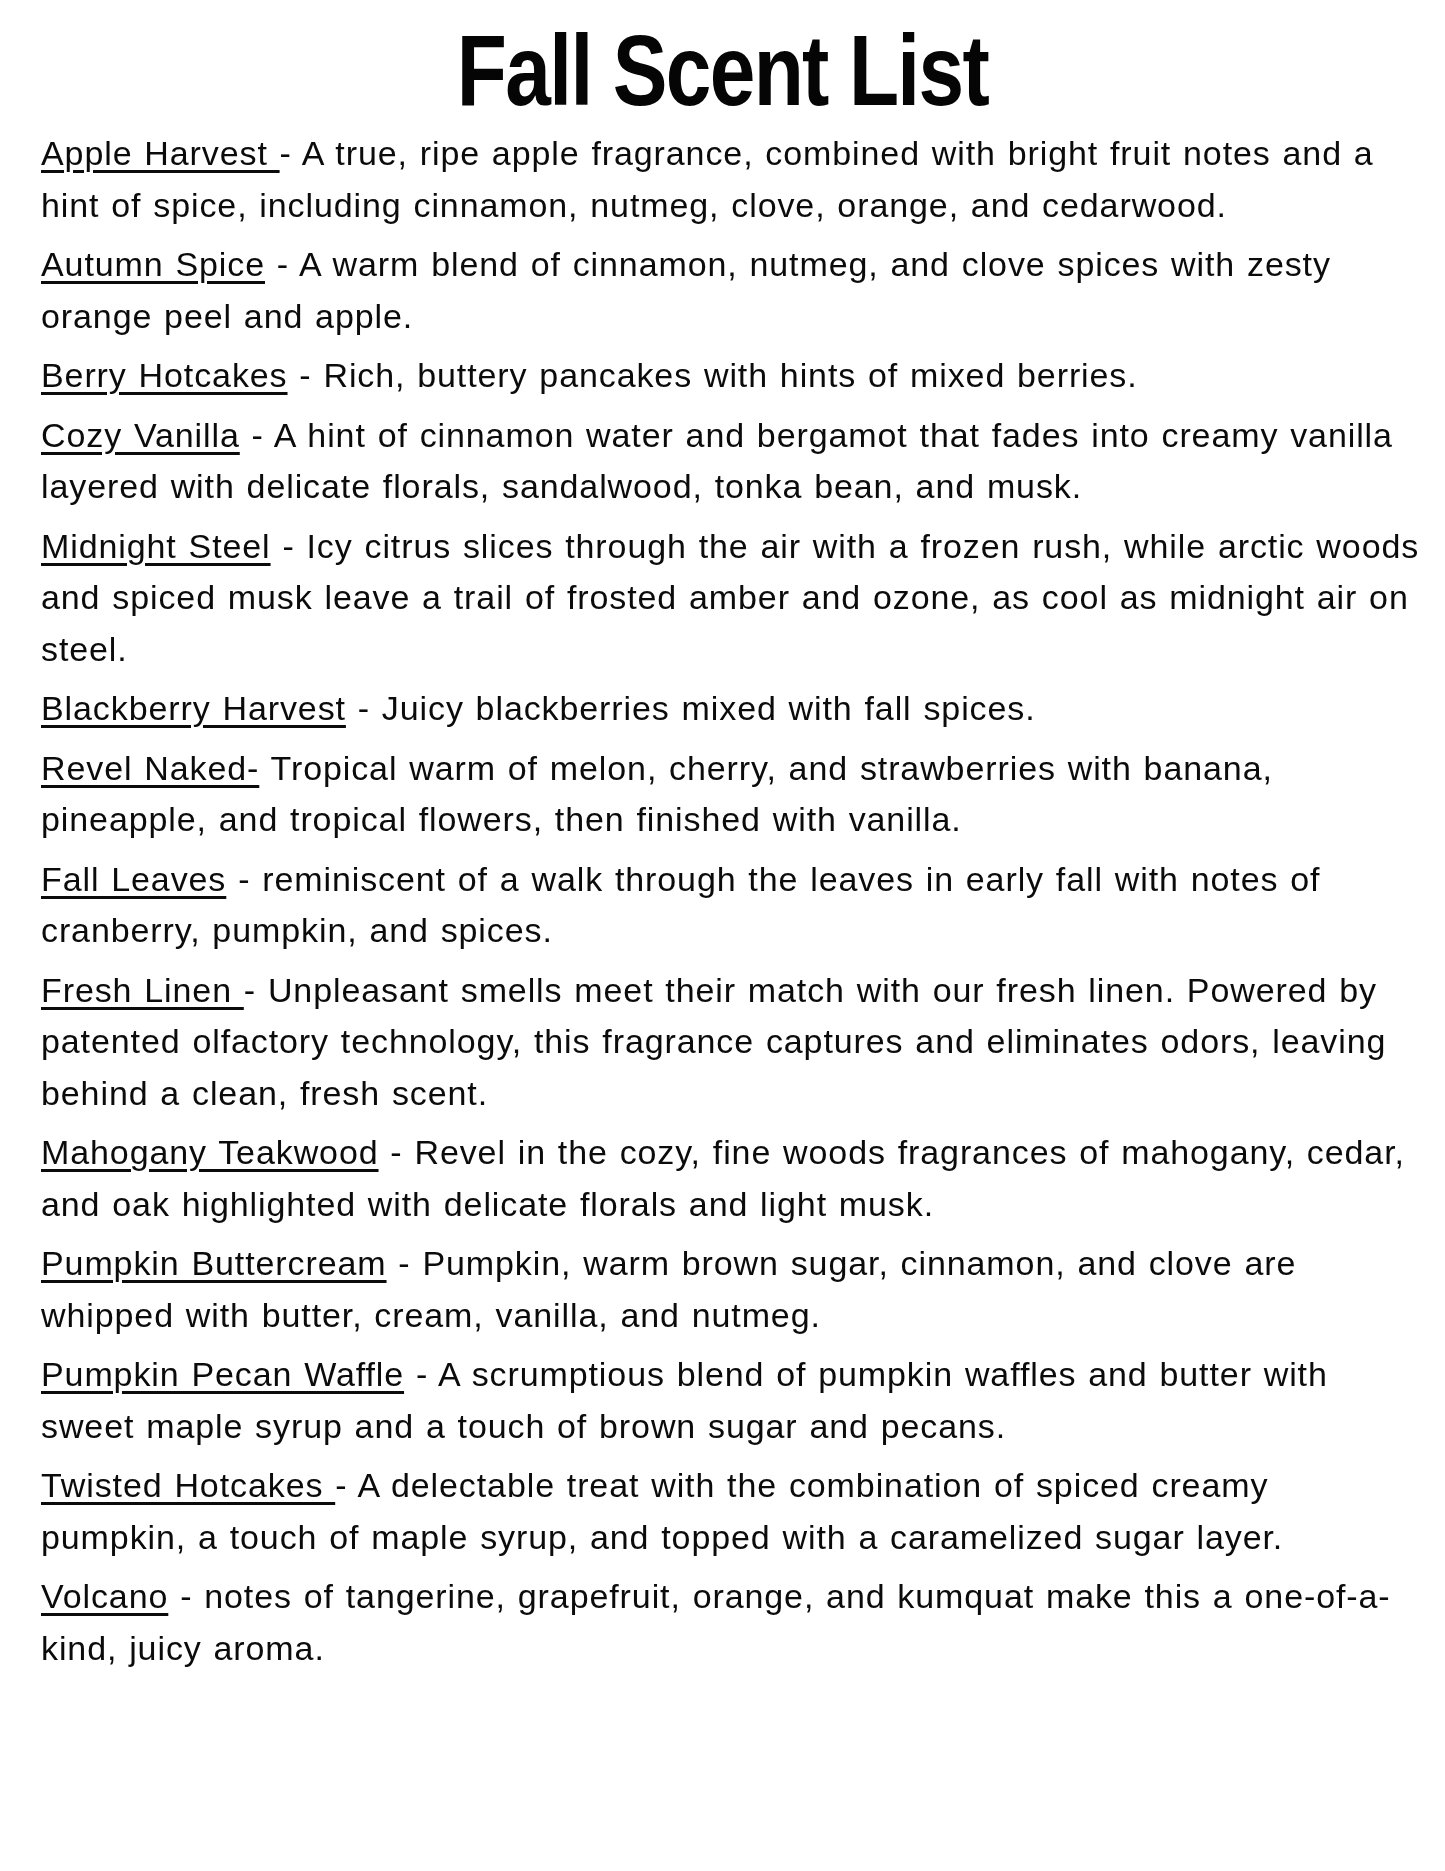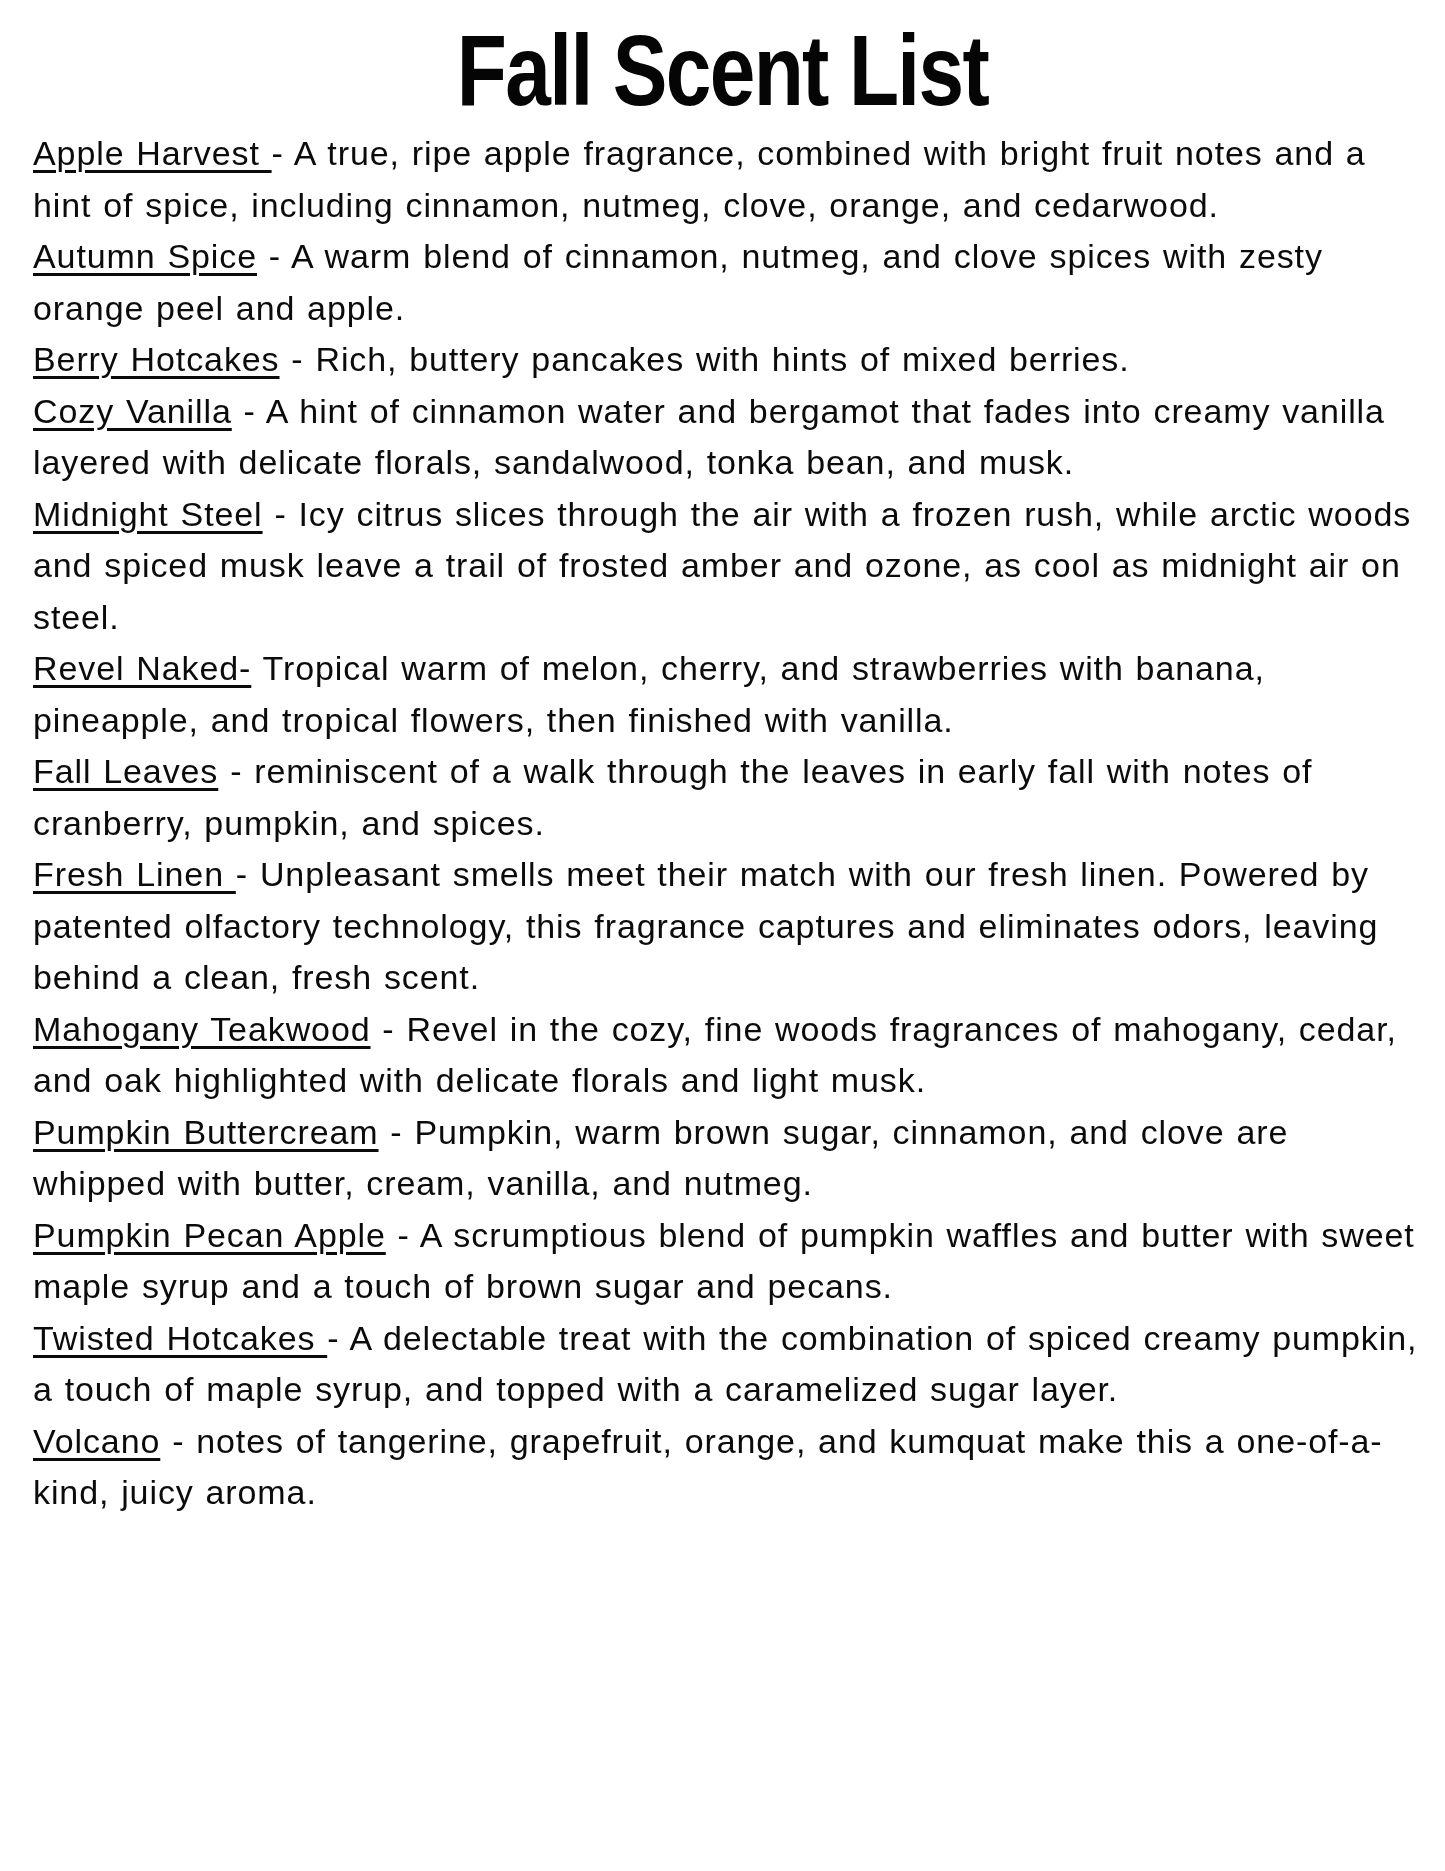--- a/index.html
+++ b/index.html
@@ -31,21 +31,21 @@
     transform-origin: 50% 50%;
     color: #050505;
     white-space: nowrap;
   }
   main.scent-list {
     box-sizing: border-box;
     width: 1445px;
     padding: 0 14px 0 33px;
   }
   p.entry {
-    margin: 0;
+    margin: 8px;
     padding: 0;
     font-size: 34px;
     line-height: 51.5px;
     letter-spacing: 0.9px;
     word-spacing: 1.5px;
     color: #0b0b0b;
   }
   .scent-name {
     text-decoration: underline;
     text-decoration-thickness: 2.5px;
@@ -57,22 +57,23 @@
 
 <div class="page">
   <h1 class="title">Fall Scent List</h1>
 
   <main class="scent-list" id="scent-list">
       <p class="entry"><span class="scent-name">Apple Harvest </span><span>- </span><span>A true, ripe apple fragrance, combined with bright fruit notes and a hint of spice, including cinnamon, nutmeg, clove, orange, and cedarwood.</span></p>
       <p class="entry"><span class="scent-name">Autumn Spice</span><span> - </span><span>A warm blend of cinnamon, nutmeg, and clove spices with zesty orange peel and apple.</span></p>
       <p class="entry"><span class="scent-name">Berry Hotcakes</span><span> - </span><span>Rich, buttery pancakes with hints of mixed berries.</span></p>
       <p class="entry"><span class="scent-name">Cozy Vanilla</span><span> - </span><span>A hint of cinnamon water and bergamot that fades into creamy vanilla layered with delicate florals, sandalwood, tonka bean, and musk.</span></p>
       <p class="entry"><span class="scent-name">Midnight Steel</span><span> - </span><span>Icy citrus slices through the air with a frozen rush, while arctic woods and spiced musk leave a trail of frosted amber and ozone, as cool as midnight air on steel.</span></p>
+      <p class="entry"><span class="scent-name">Blackberry Harvest</span><span> - </span><span>Juicy blackberries mixed with fall spices.</span></p>
       <p class="entry"><span class="scent-name">Revel Naked-</span><span> </span><span>Tropical warm of melon, cherry, and strawberries with banana, pineapple, and tropical flowers, then finished with vanilla.</span></p>
       <p class="entry"><span class="scent-name">Fall Leaves</span><span> - </span><span>reminiscent of a walk through the leaves in early fall with notes of cranberry, pumpkin, and spices.</span></p>
       <p class="entry"><span class="scent-name">Fresh Linen </span><span>- </span><span>Unpleasant smells meet their match with our fresh linen. Powered by patented olfactory technology, this fragrance captures and eliminates odors, leaving behind a clean, fresh scent.</span></p>
       <p class="entry"><span class="scent-name">Mahogany Teakwood</span><span> - </span><span>Revel in the cozy, fine woods fragrances of mahogany, cedar, and oak highlighted with delicate florals and light musk.</span></p>
       <p class="entry"><span class="scent-name">Pumpkin Buttercream</span><span> - </span><span>Pumpkin, warm brown sugar, cinnamon, and clove are whipped with butter, cream, vanilla, and nutmeg.</span></p>
-      <p class="entry"><span class="scent-name">Pumpkin Pecan Apple</span><span> - </span><span>A scrumptious blend of pumpkin waffles and butter with sweet maple syrup and a touch of brown sugar and pecans.</span></p>
+      <p class="entry"><span class="scent-name">Pumpkin Pecan Waffle</span><span> - </span><span>A scrumptious blend of pumpkin waffles and butter with sweet maple syrup and a touch of brown sugar and pecans.</span></p>
       <p class="entry"><span class="scent-name">Twisted Hotcakes </span><span>- </span><span>A delectable treat with the combination of spiced creamy pumpkin, a touch of maple syrup, and topped with a caramelized sugar layer.</span></p>
       <p class="entry"><span class="scent-name">Volcano</span><span> - </span><span>notes of tangerine, grapefruit, orange, and kumquat make this a one-of-a-kind, juicy aroma.</span></p>
     </main>
 </div>
 
 </body></html>

